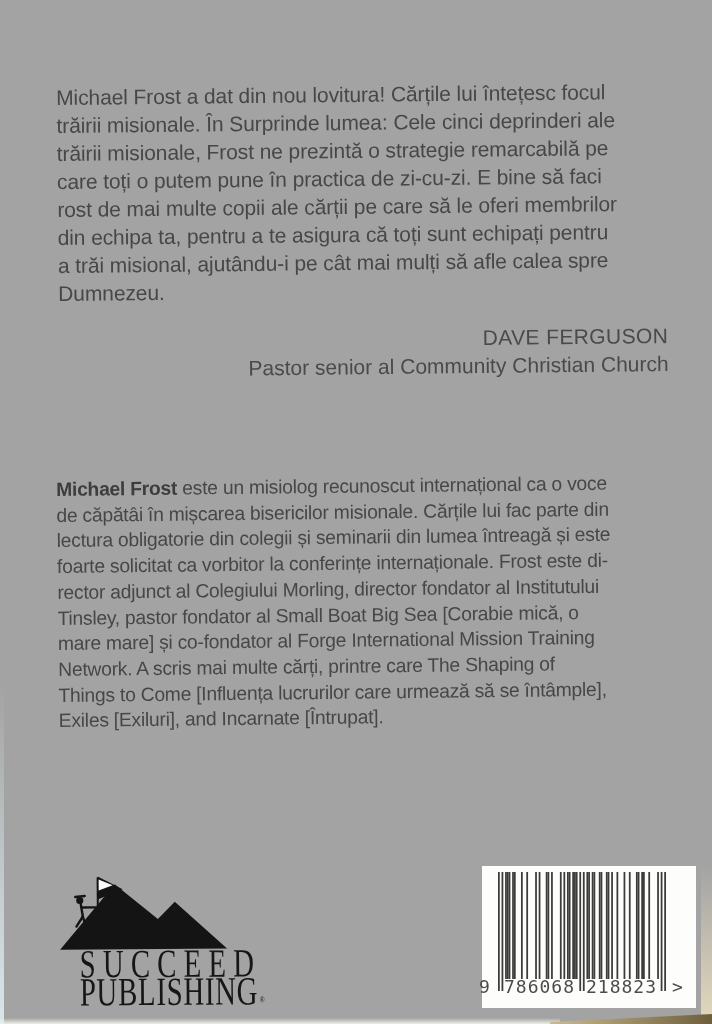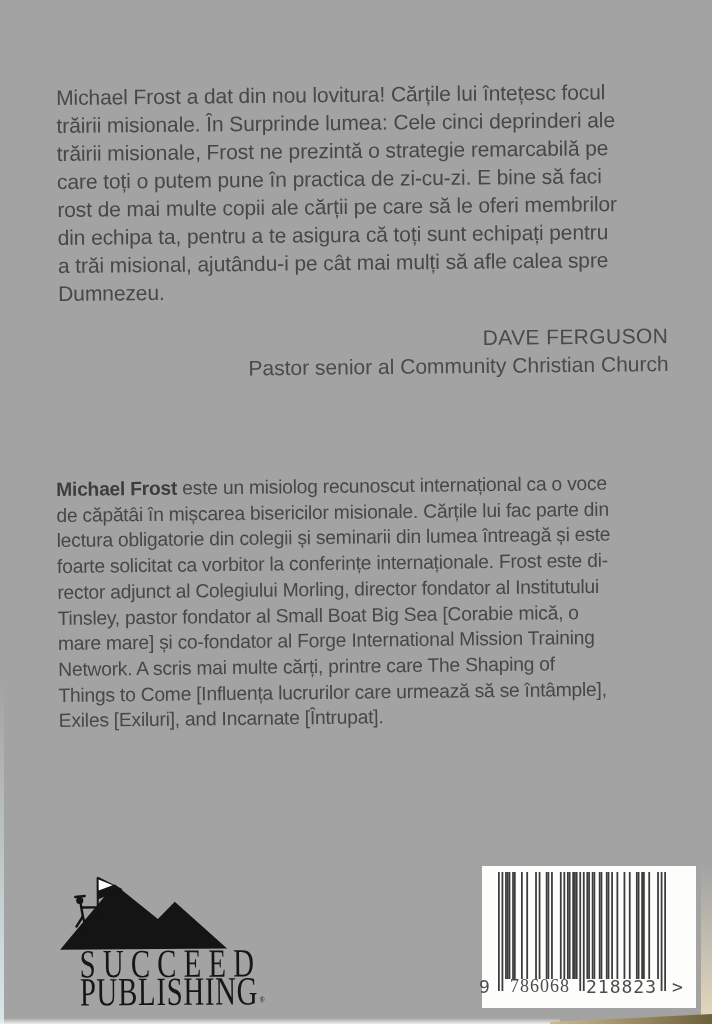--- a/index.html
+++ b/index.html
@@ -54,21 +54,21 @@
     position:absolute;left:482px;top:866px;width:214px;height:142px;
     background:#fdfdfc;
   }
   .barcode svg{position:absolute;left:16px;top:6px;}
   .bc-digit{
     position:absolute;top:110px;
     font-family:"DejaVu Sans Mono", monospace;
     font-size:18px;color:#4c4c4c;letter-spacing:1px;
   }
   .bc-prefix{left:-3px;}
-  .bc-g1{left:22px;width:72px;text-align:center;font-family:Liberation Serif, serif;}
+  .bc-g1{left:22px;width:72px;}
   .bc-g2{left:104px;width:60px;text-align:right;}
   .bc-suffix{left:190px;letter-spacing:0;}
   
   .edge-left{
     position:absolute;left:0;bottom:0;width:4px;height:340px;
     background:linear-gradient(to top,#d9e7ea,rgba(217,231,234,0));
   }
   .edge-right-cream{
     position:absolute;right:0;bottom:0;width:11px;height:160px;
     background:linear-gradient(to top,#e4d9bd,rgba(231,222,196,0));

